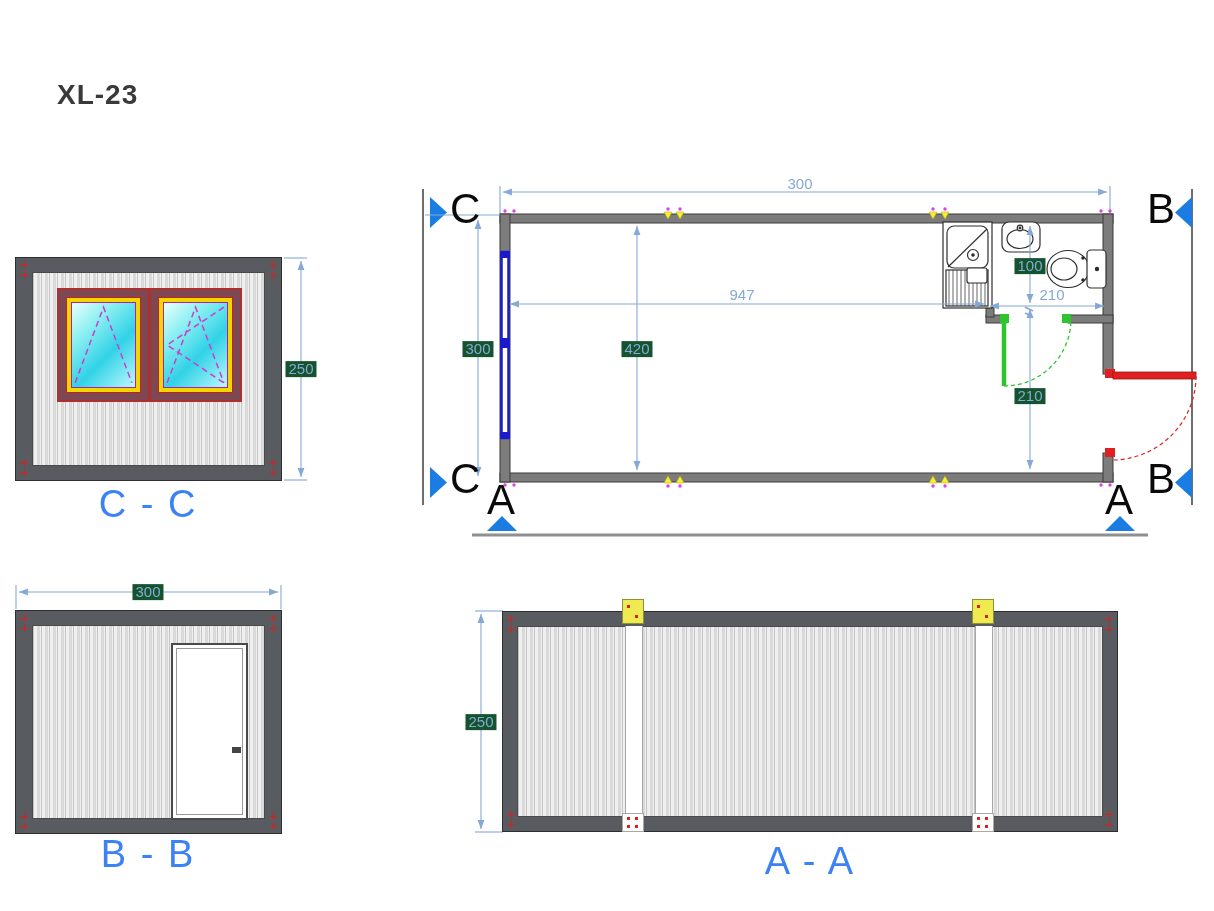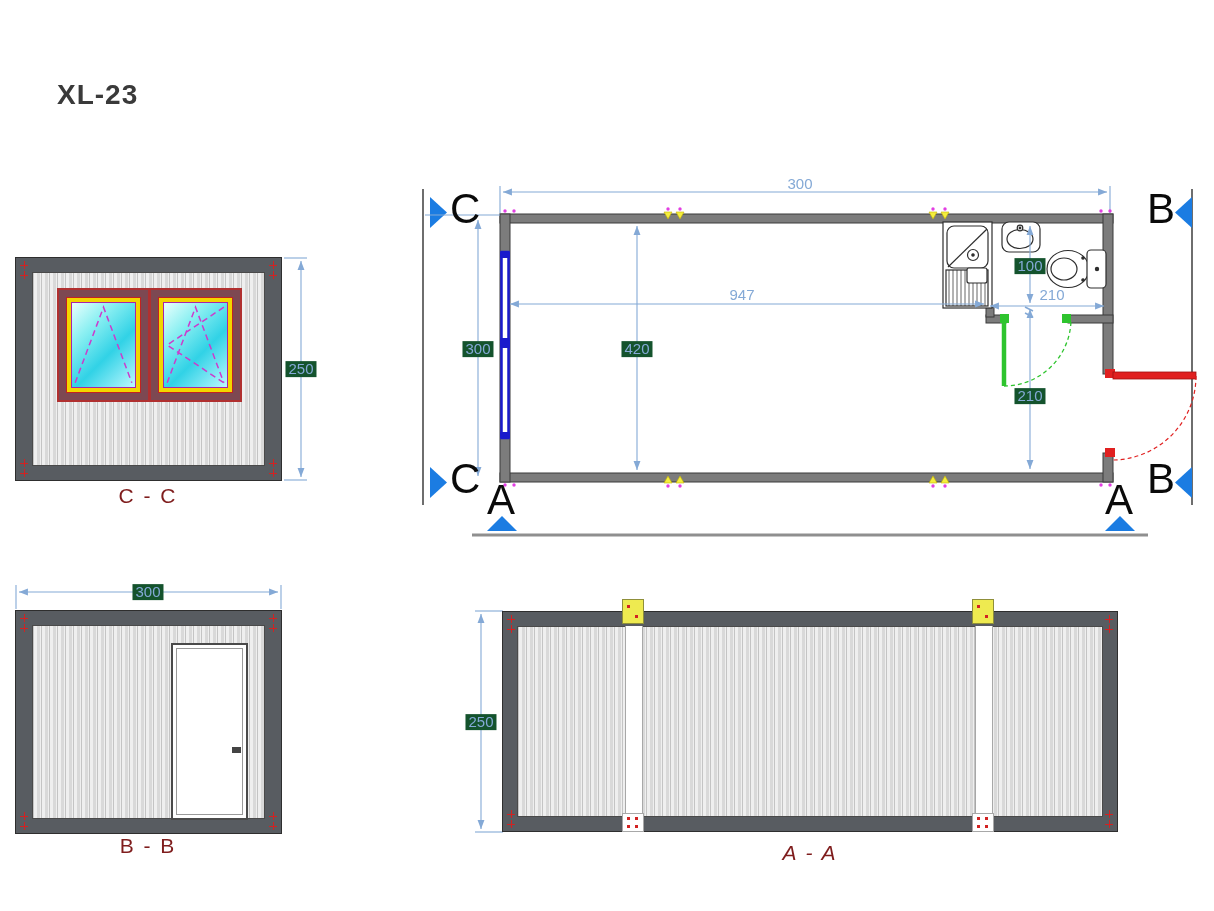--- a/index.html
+++ b/index.html
@@ -25,21 +25,21 @@
   .door-bb{position:absolute;background:#fff;border:2px solid #4a4a4a;box-sizing:border-box;}
   .door-bb .inner{position:absolute;left:3px;top:3px;right:3px;bottom:3px;border:1px solid #9a9a9a;}
   .door-bb .handle{position:absolute;right:5px;top:102px;width:9px;height:6px;background:#444;}
   .joint{position:absolute;background:#fff;border-left:1px solid #a8a8a8;border-right:1px solid #a8a8a8;box-sizing:border-box;}
   .conn-top{position:absolute;width:22px;height:25px;background:#eeea50;border:1px solid #8f8f3a;box-sizing:border-box;z-index:3;}
   .conn-bot{position:absolute;width:22px;height:19px;background:#fff;border:1px solid #a8a8a8;box-sizing:border-box;z-index:3;}
   
   .dim{position:absolute;transform:translate(-50%,-50%);color:#84a9d6;font-size:15px;background:#14532d;
        padding:0 3px;line-height:1.05;z-index:5;white-space:nowrap;}
   .dim.noband{background:transparent;}
-  .vlabel{position:absolute;transform:translateX(-50%);color:#7f1d1d;font-size:21px;letter-spacing:2px;z-index:5;line-height:1;}
+  .vlabel{position:absolute;transform:translateX(-50%);color:#3b82f6;font-size:38px;letter-spacing:2px;z-index:5;line-height:1;}
   .mletter{position:absolute;font-size:42px;color:#0a0a0a;line-height:1;z-index:5;}
   
   .plus{position:absolute;width:8px;height:8px;z-index:4;}
   .plus::before{content:"";position:absolute;left:3.5px;top:0;width:1.5px;height:8px;background:#d22222;}
   .plus::after{content:"";position:absolute;top:3.5px;left:0;height:1.5px;width:8px;background:#d22222;}
   .reddot{position:absolute;width:3px;height:3px;background:#d22222;z-index:4;}
 </style>
 </head>
 <body>
 
@@ -237,21 +237,21 @@
   <div class="frame" style="left:502px;top:572px;width:616px;height:221px;">
     <div class="wall" style="left:14px;top:14px;width:586px;height:191px;"></div>
     <div class="joint" style="left:122px;top:14px;width:18px;height:191px;"></div>
     <div class="joint" style="left:472px;top:14px;width:18px;height:191px;"></div>
   </div>
   <div class="conn-top" style="left:622px;top:560px;"></div>
   <div class="conn-top" style="left:972px;top:560px;"></div>
   <div class="conn-bot" style="left:622px;top:774px;"></div>
   <div class="conn-bot" style="left:972px;top:774px;"></div>
   <span class="dim" style="left:481px;top:683px;">250</span>
-  <div class="vlabel" style="left:810px;top:803px;font-style:italic;">A - A</div>
+  <div class="vlabel" style="left:810px;top:803px;">A - A</div>
 
 <div class="plus" style="left: 20px; top: 222px;"></div>
     <div class="plus" style="left: 20px; top: 232px;"></div>
     <div class="plus" style="left: 269px; top: 222px;"></div>
     <div class="plus" style="left: 269px; top: 232px;"></div>
     <div class="plus" style="left: 20px; top: 420px;"></div>
     <div class="plus" style="left: 20px; top: 430px;"></div>
     <div class="plus" style="left: 269px; top: 420px;"></div>
     <div class="plus" style="left: 269px; top: 430px;"></div>
     <div class="plus" style="left: 20px; top: 575px;"></div>

